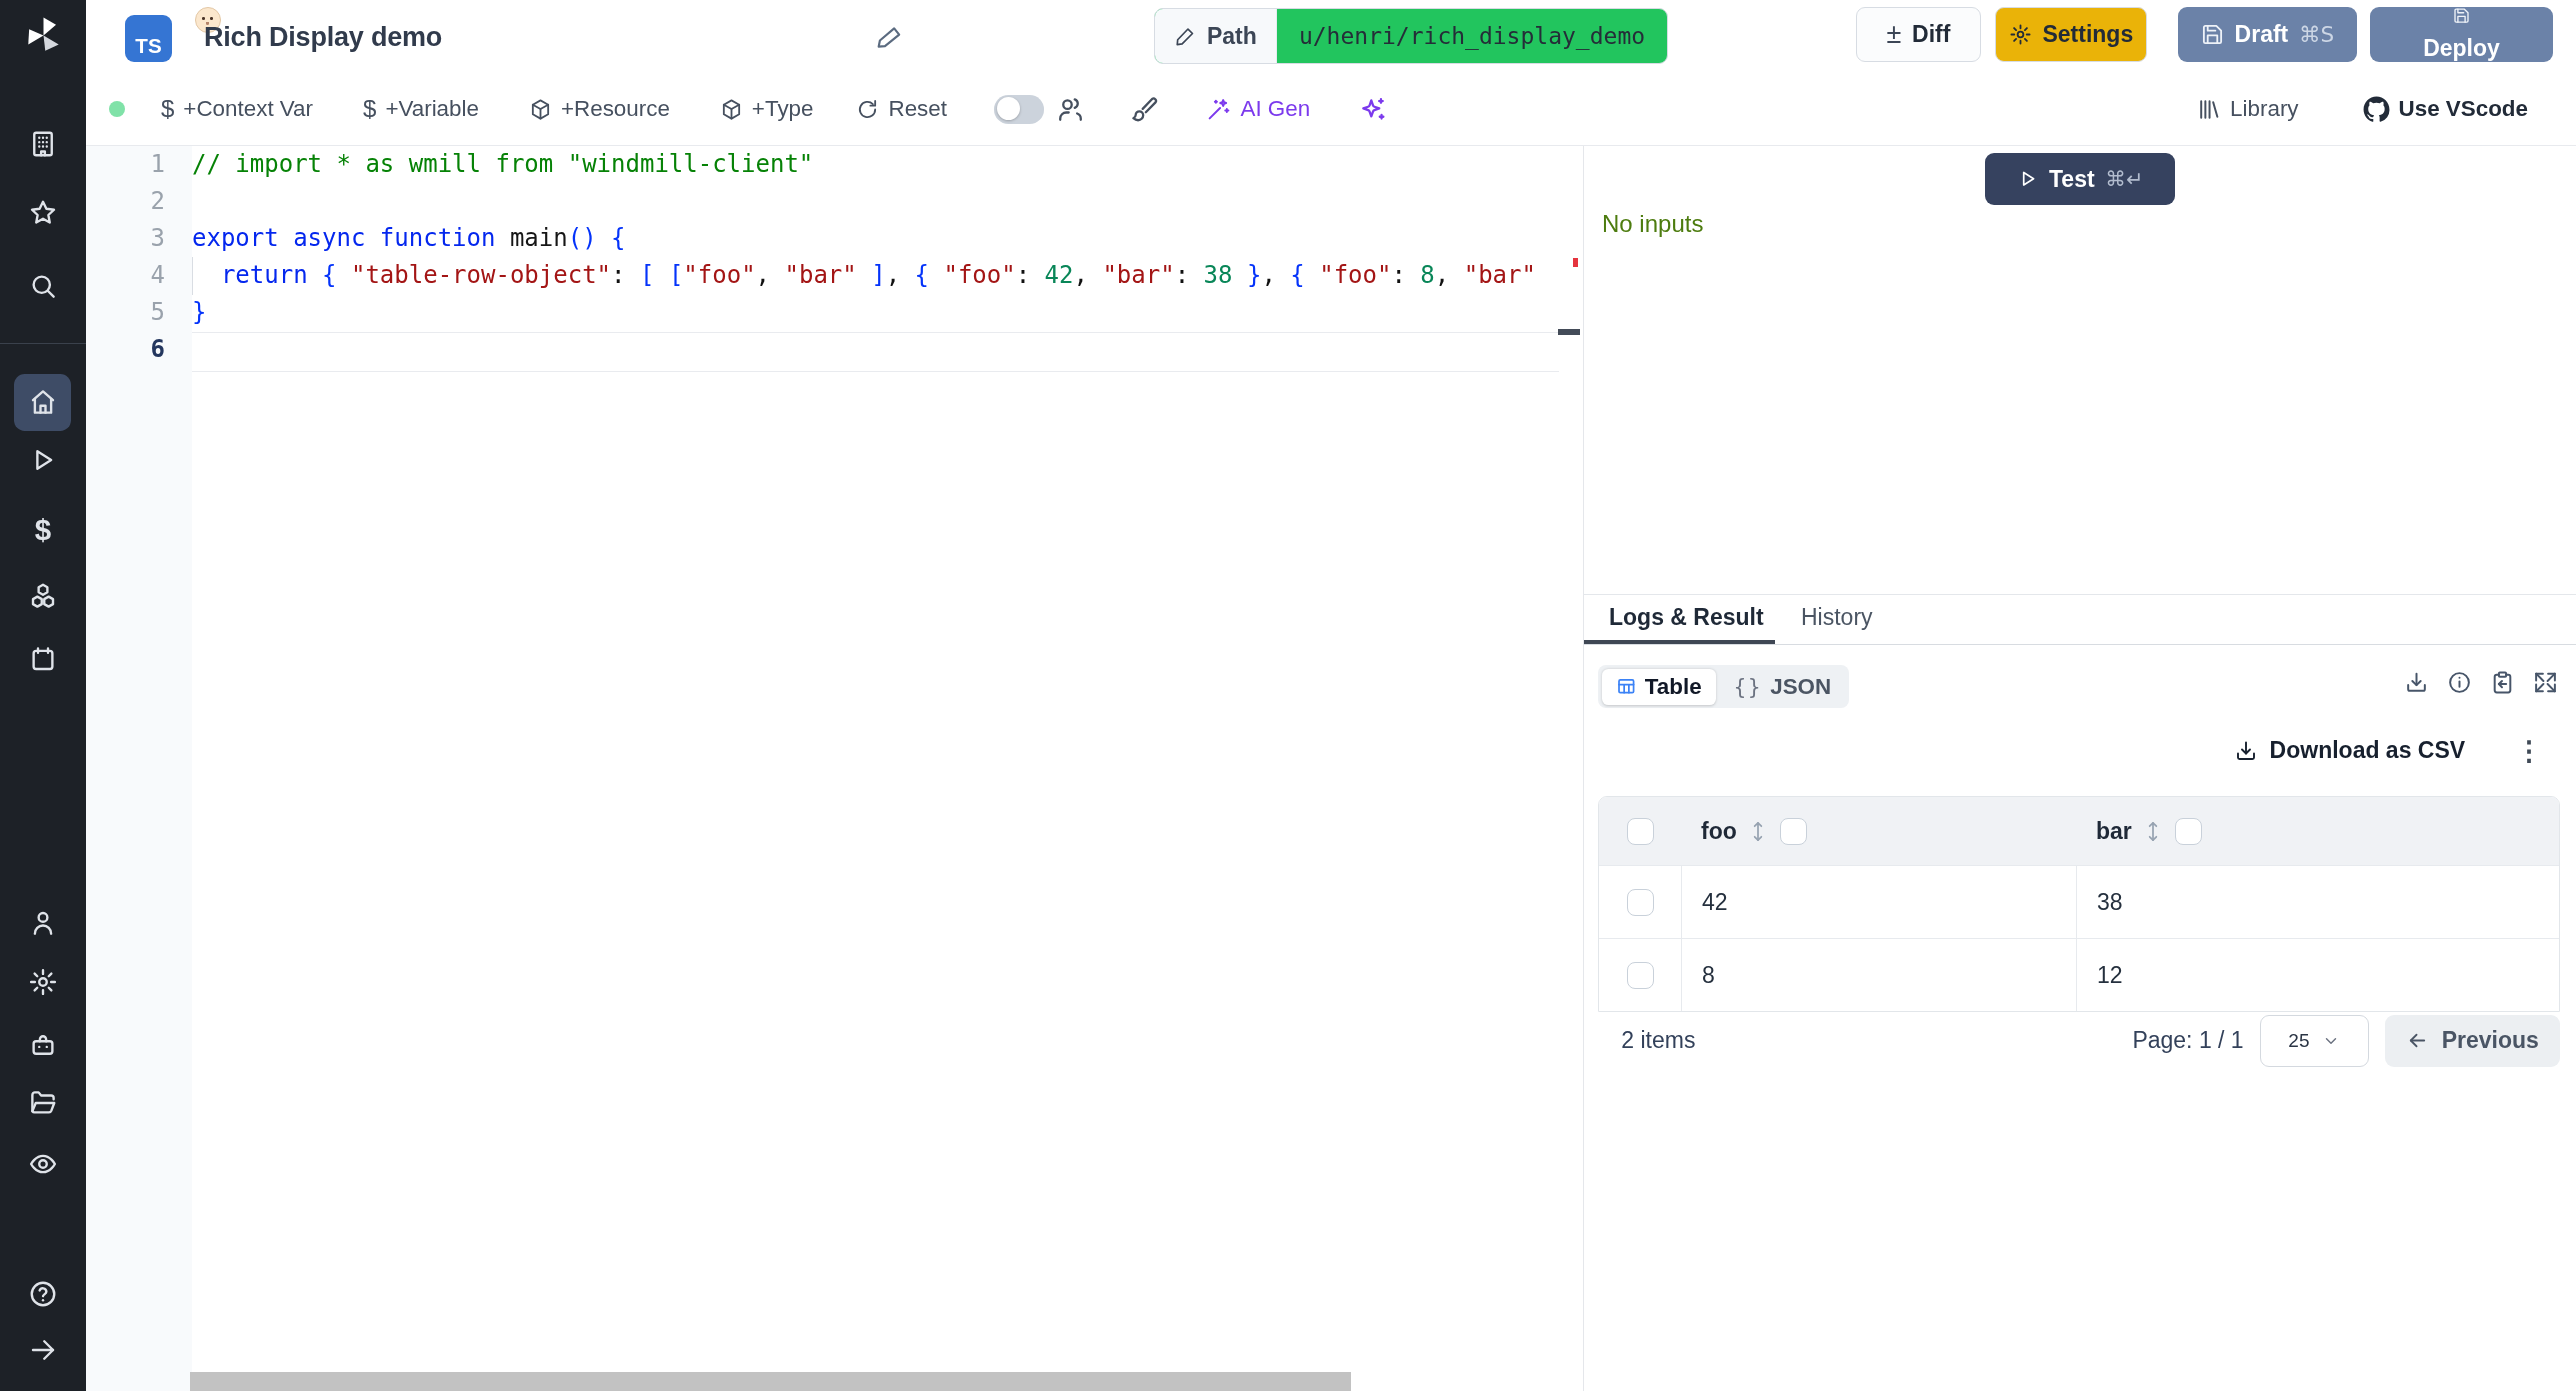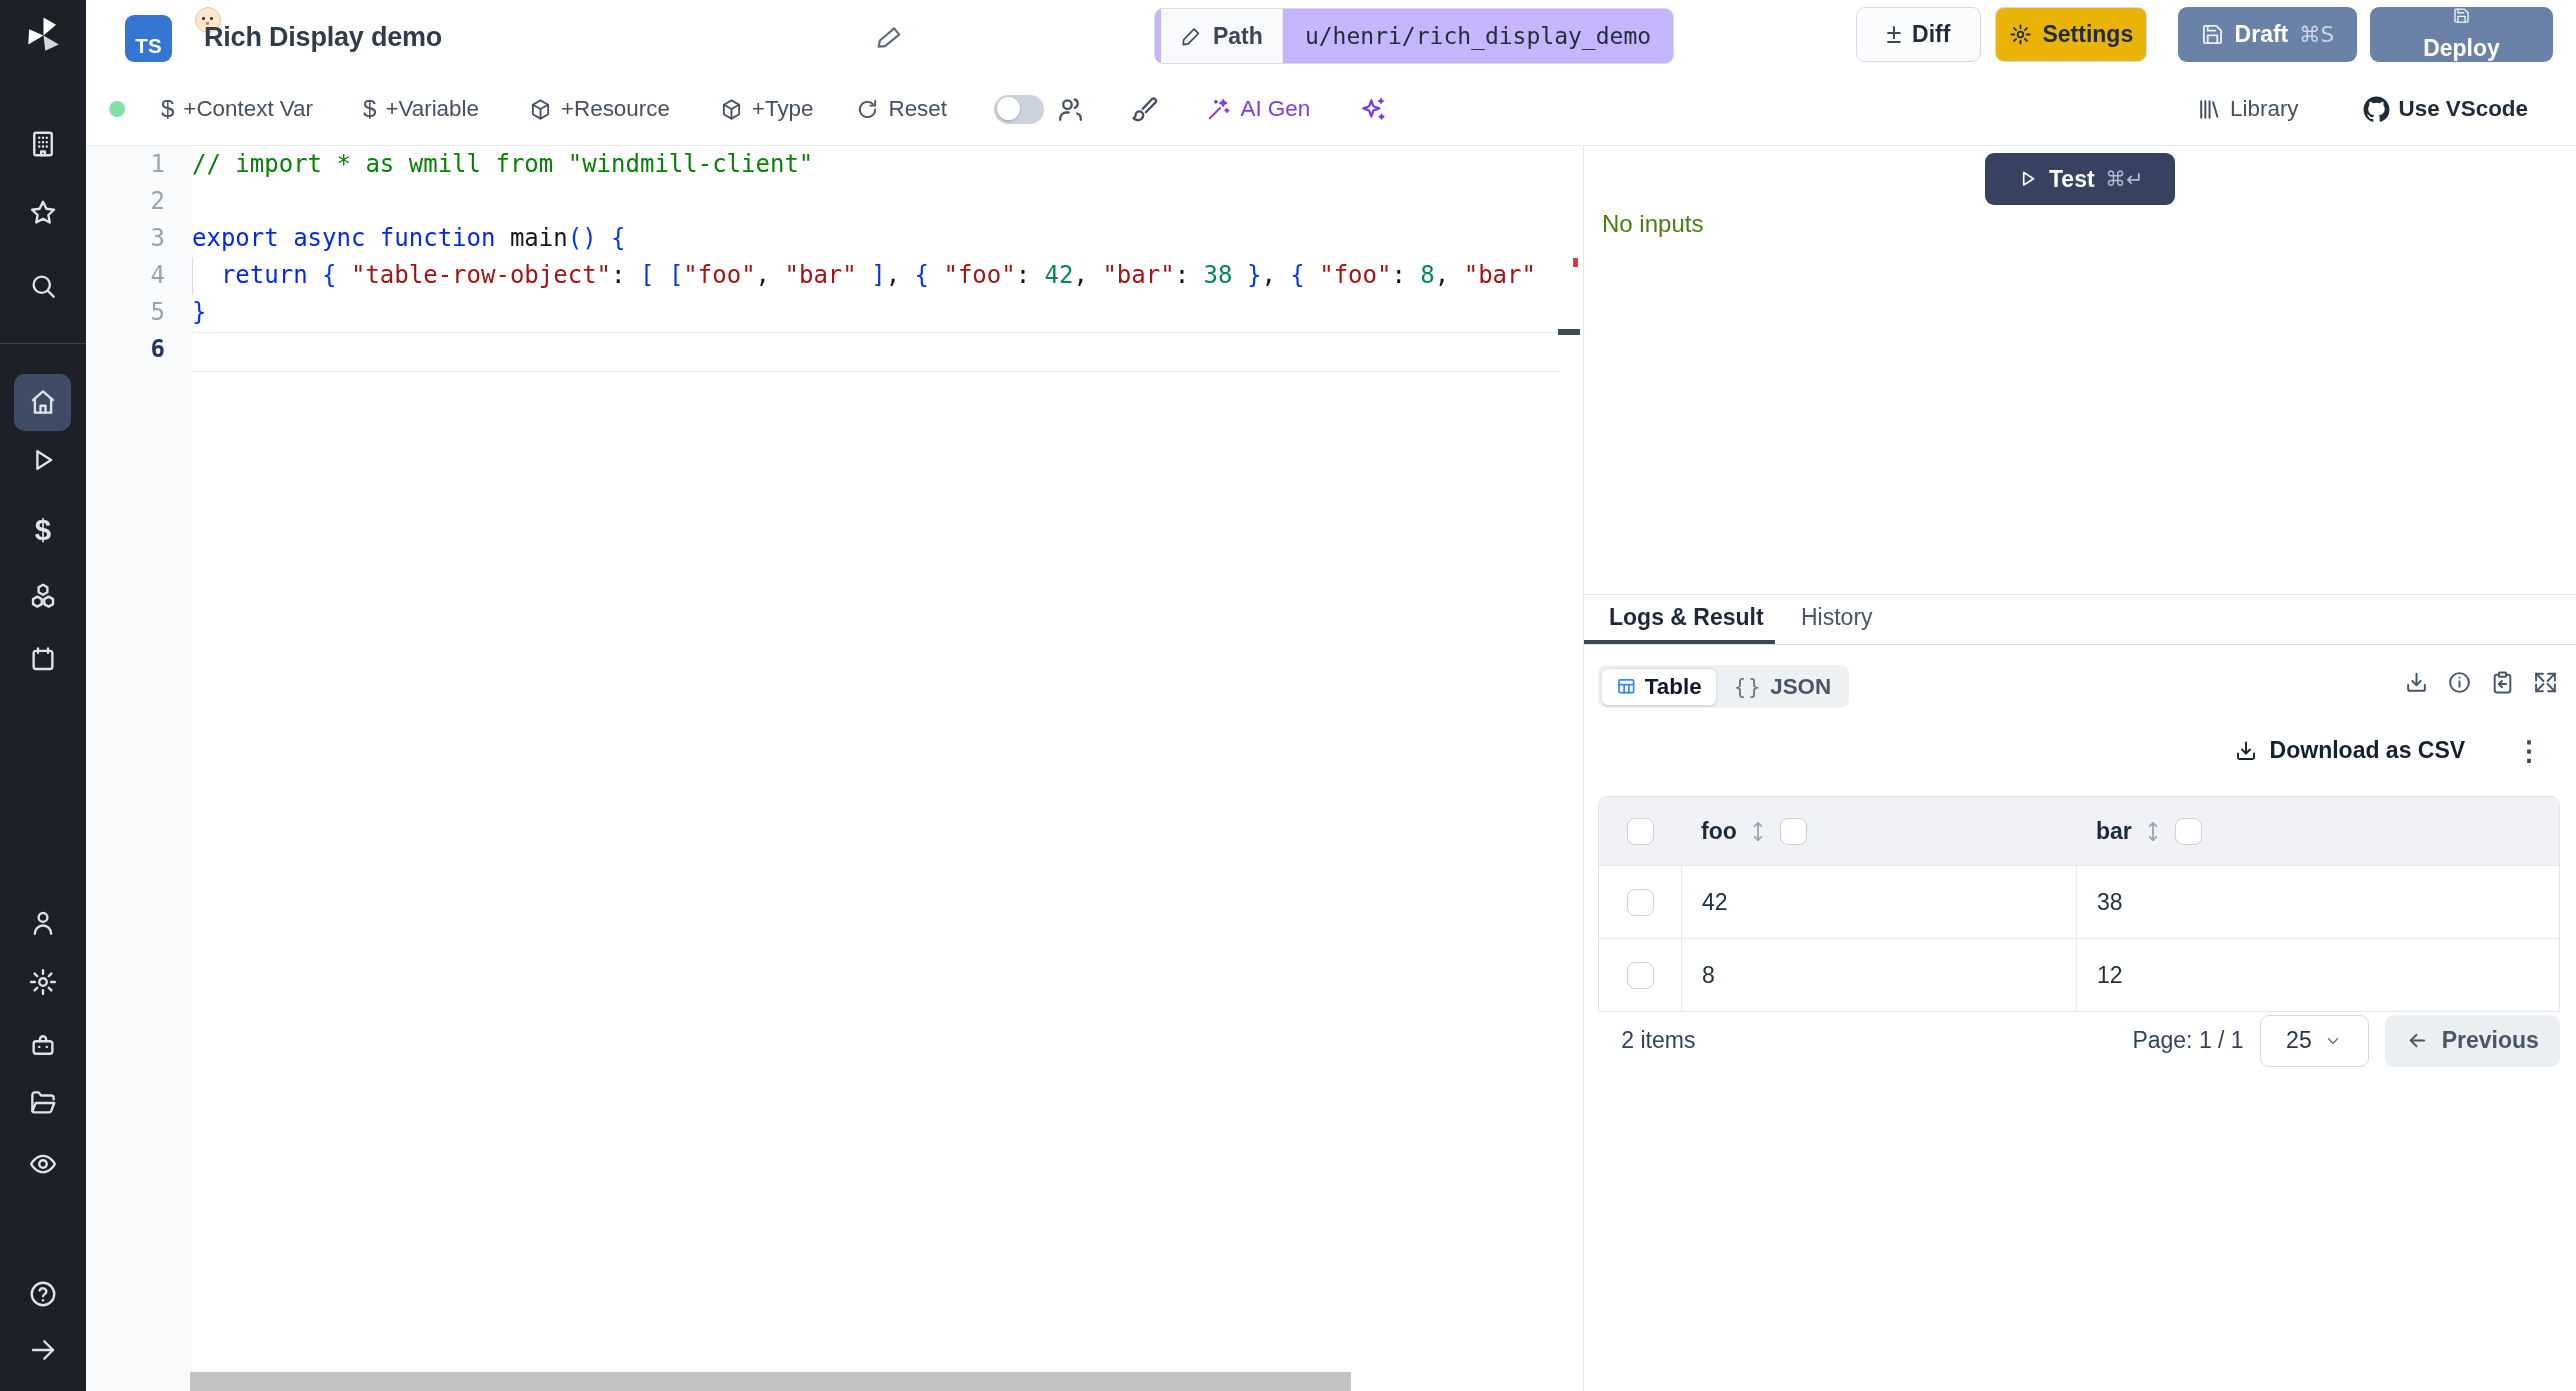--- a/index.html
+++ b/index.html
@@ -17,21 +17,21 @@
 
   
   .header{position:absolute;left:86px;top:0;width:2490px;height:73px;background:#fff;}
   .ts-badge{position:absolute;left:39px;top:15px;width:47px;height:47px;border-radius:9px;background:#3575d3;
             color:#fff;font-weight:700;font-size:20.6px;display:flex;align-items:flex-end;justify-content:center;padding-bottom:3.6px;box-sizing:border-box;}
   .face{position:absolute;left:70px;top:-8px;width:24px;height:24px;border-radius:50%;background:#fbe7cd;border:0.9px solid #e3c7a5;}
   .face::before{content:"";position:absolute;left:6.3px;top:9px;width:2.7px;height:2.7px;border-radius:50%;background:#4a3428;box-shadow:8px 0 0 #4a3428;}
   .face::after{content:"";position:absolute;left:9.8px;top:14.3px;width:3.6px;height:2.7px;border-radius:0 0 3.6px 3.6px;background:#b4846a;}
   .page-title{position:absolute;left:118px;top:22.4px;font-size:27px;font-weight:700;color:#313b4c;letter-spacing:-0.2px;}
   .title-edit{position:absolute;left:791px;top:23px;color:#5b6b80;}
-  .path-widget{position:absolute;left:1068px;top:8px;height:54px;display:flex;align-items:stretch;border:1.3px solid #d7dce3;border-radius:9px;background:#c4b5fd;overflow:hidden;padding-left:6px;}
+  .path-widget{position:absolute;left:1068px;top:8px;height:54px;display:flex;align-items:stretch;border:1.3px solid #d7dce3;border-radius:9px;background:#22c55e;overflow:hidden;}
   .path-left{display:flex;align-items:center;gap:10.7px;padding:0 19.7px;background:#f7f9fb;border-right:0.9px solid #e7ebf0;color:#3c4656;font-weight:600;font-size:23px;}
   .path-value{display:flex;align-items:center;padding:0 21.5px;font-family:"DejaVu Sans Mono",monospace;font-size:23px;color:#252d38;}
   .hbtn{position:absolute;top:7.2px;height:55px;border-radius:9px;display:flex;align-items:center;justify-content:center;gap:10.7px;
         font-size:23px;font-weight:600;color:#222b38;box-sizing:border-box;cursor:pointer;}
   .hbtn.light{border:1.3px solid #d7dce3;background:#fbfcfd;}
   .hbtn.white{border:1.3px solid #d7dce3;background:#eab308;}
   .hbtn.slate{background:#6b82a8;color:#fff;font-weight:700;}
   .shortcut{font-family:"DejaVu Sans",sans-serif;font-weight:400;color:#ccd6e5;font-size:21.5px;}
   .pm{font-size:27px;font-weight:500;color:#3c4656;line-height:23px;}
 
@@ -109,21 +109,21 @@
   .col-label{font-size:23px;font-weight:600;color:#1f2937;}
   .cellval{font-size:23px;color:#25303e;}
   .cbx{width:27px;height:27px;border:1.5px solid #c9d1da;border-radius:8px;background:#fff;box-sizing:border-box;cursor:pointer;}
   .sorticon{color:#97a3b1;}
 
   .tfooter{position:absolute;left:14.3px;top:863px;width:962px;height:63px;display:flex;align-items:center;}
   .items-count{font-size:23px;color:#33415a;padding-left:23px;}
   .foot-right{margin-left:auto;display:flex;align-items:center;gap:16px;}
   .page-label{font-size:23px;color:#33415a;}
   .page-select{height:52px;min-width:109px;border:1.3px solid #d4d9df;border-radius:9px;display:flex;align-items:center;justify-content:center;gap:12.5px;
-               font-size:23px;color:#2b3545;box-sizing:border-box;padding:0 14.3px;cursor:pointer;background:#fff;}
+               font-size:19px;color:#2b3545;box-sizing:border-box;padding:0 14.3px;cursor:pointer;background:#fff;}
   .prev-btn{height:52px;border-radius:9px;background:#eceff2;display:flex;align-items:center;gap:12.5px;padding:0 21.5px;
             font-size:23px;font-weight:600;color:#4a5565;cursor:pointer;}
 </style>
 </head>
 <body>
 
 <div class="rail">
   <div class="rail-item" style="top:14.3px">
     <svg width="43" height="43" viewBox="0 0 48 48">
       <g>

